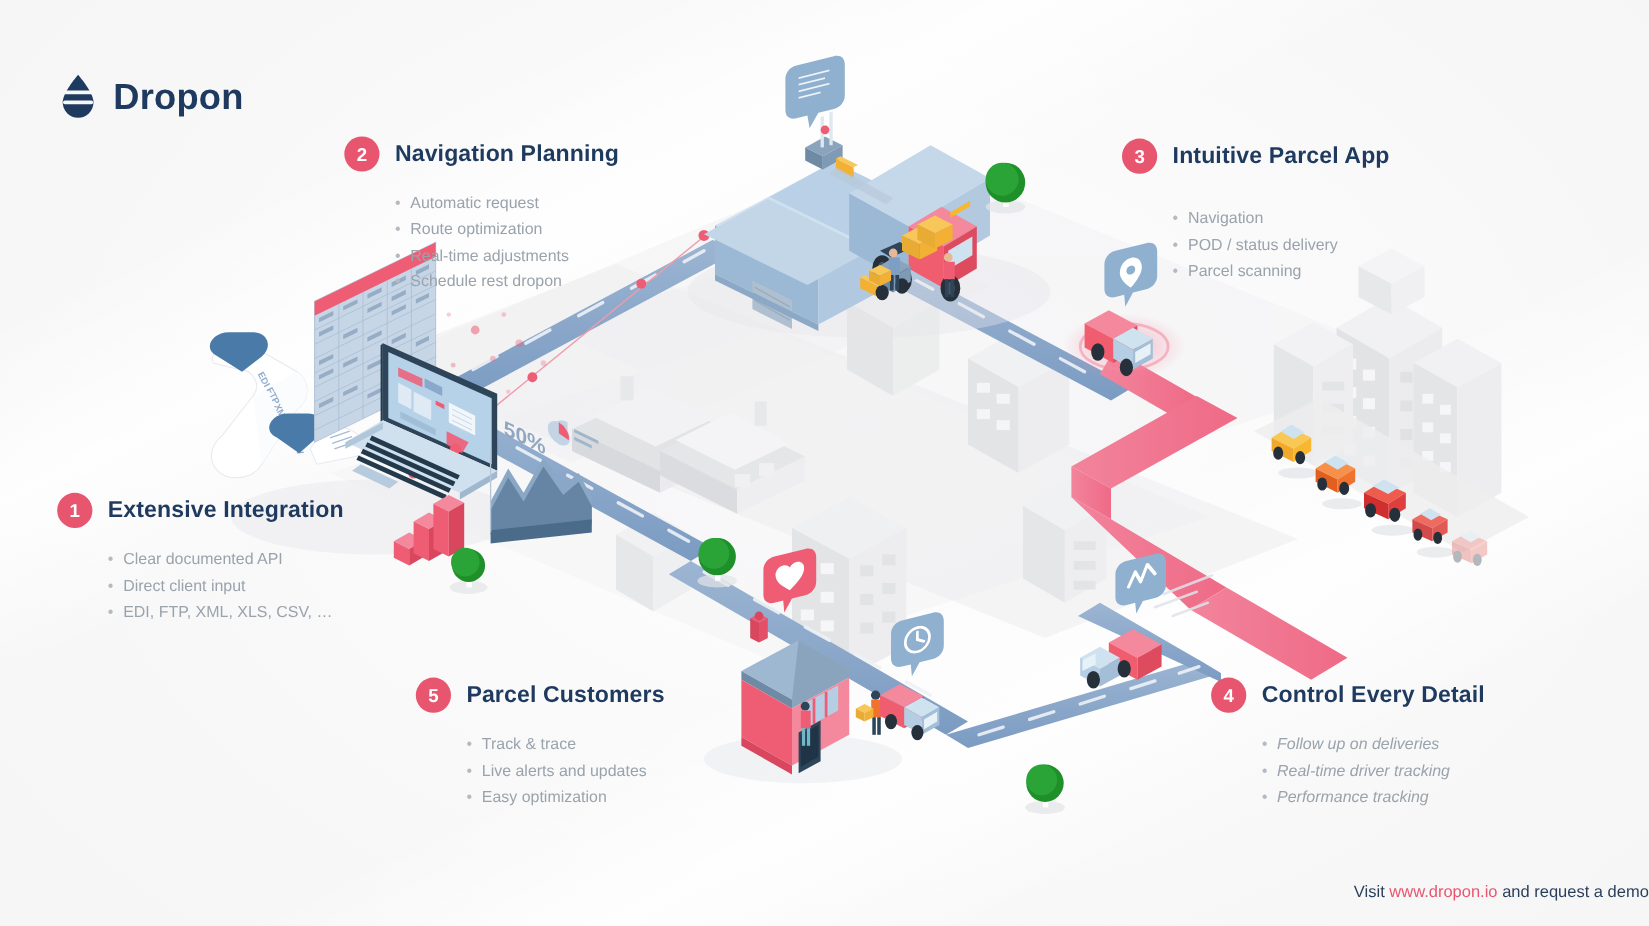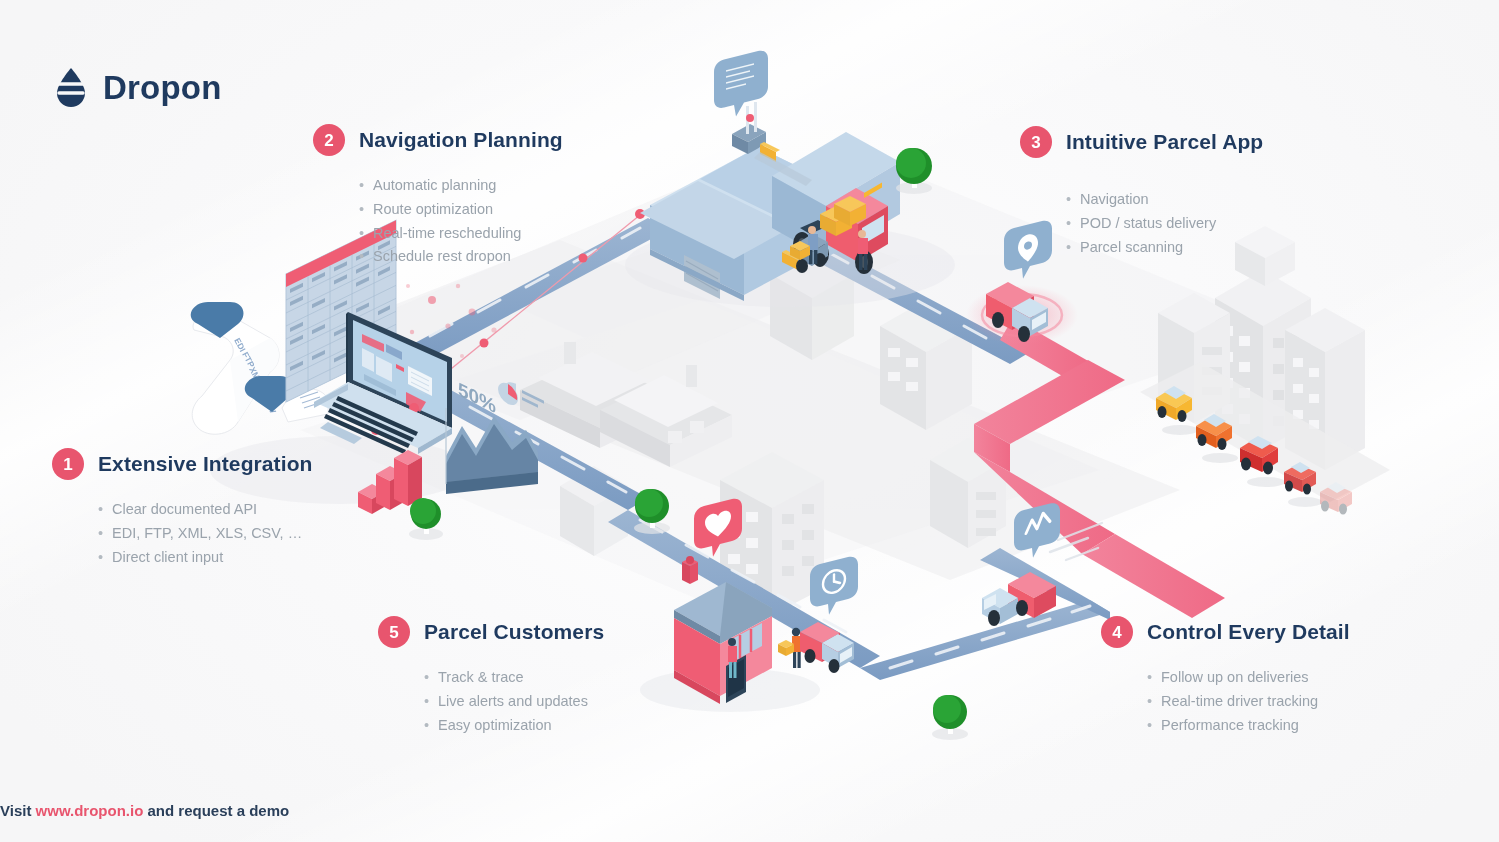--- a/index.html
+++ b/index.html
@@ -55,28 +55,28 @@
     content: "\2022"; position: absolute; left: 0; top: 0; color: #b3bac1;
   }
 
   #feature-1 { left: 52px; top: 448px; }
   #feature-1 .feat-list { margin-left: 46px; }
   #feature-2 { left: 313px; top: 124px; }
   #feature-2 .feat-list { margin-left: 46px; }
   #feature-3 { left: 1020px; top: 126px; }
   #feature-3 .feat-list { margin-left: 46px; margin-top: 30px; }
   #feature-4 { left: 1101px; top: 616px; }
-  #feature-4 .feat-list { margin-left: 46px; }
+  #feature-4 .feat-list { margin-left: 46px; font-style: italic; }
   #feature-5 { left: 378px; top: 616px; }
   #feature-5 .feat-list { margin-left: 46px; }
 
   
   #footer {
-    position: absolute; left: 0; right: 0; top: 802px; text-align: left;
-    font-size: 15px; color: #2a3f5a; font-weight: 700;
+    position: absolute; left: 0; right: 0; top: 802px; text-align: right;
+    font-size: 15px; color: #2a3f5a; font-weight: 400;
   }
   #footer .url { color: #e8556e; }
 
   
   .iso { position: absolute; }
   svg { display: block; overflow: visible; }
 </style>
 </head>
 <body>
 
@@ -797,34 +797,34 @@
     <span class="wordmark">Dropon</span>
   </div>
 
   <div class="feature" id="feature-1">
     <div class="feat-head">
       <span class="badge">1</span>
       <span class="feat-title">Extensive Integration</span>
     </div>
     <ul class="feat-list">
       <li>Clear documented API</li>
+      <li>Direct client input</li>
       <li>EDI, FTP, XML, XLS, CSV, …</li>
-      <li>Direct client input</li>
     </ul>
   </div>
 
   <div class="feature" id="feature-2">
     <div class="feat-head">
       <span class="badge">2</span>
       <span class="feat-title">Navigation Planning</span>
     </div>
     <ul class="feat-list">
-      <li>Automatic planning</li>
+      <li>Automatic request</li>
       <li>Route optimization</li>
-      <li>Real-time rescheduling</li>
+      <li>Real-time adjustments</li>
       <li>Schedule rest dropon</li>
     </ul>
   </div>
 
   <div class="feature" id="feature-3">
     <div class="feat-head">
       <span class="badge">3</span>
       <span class="feat-title">Intuitive Parcel App</span>
     </div>
     <ul class="feat-list">

